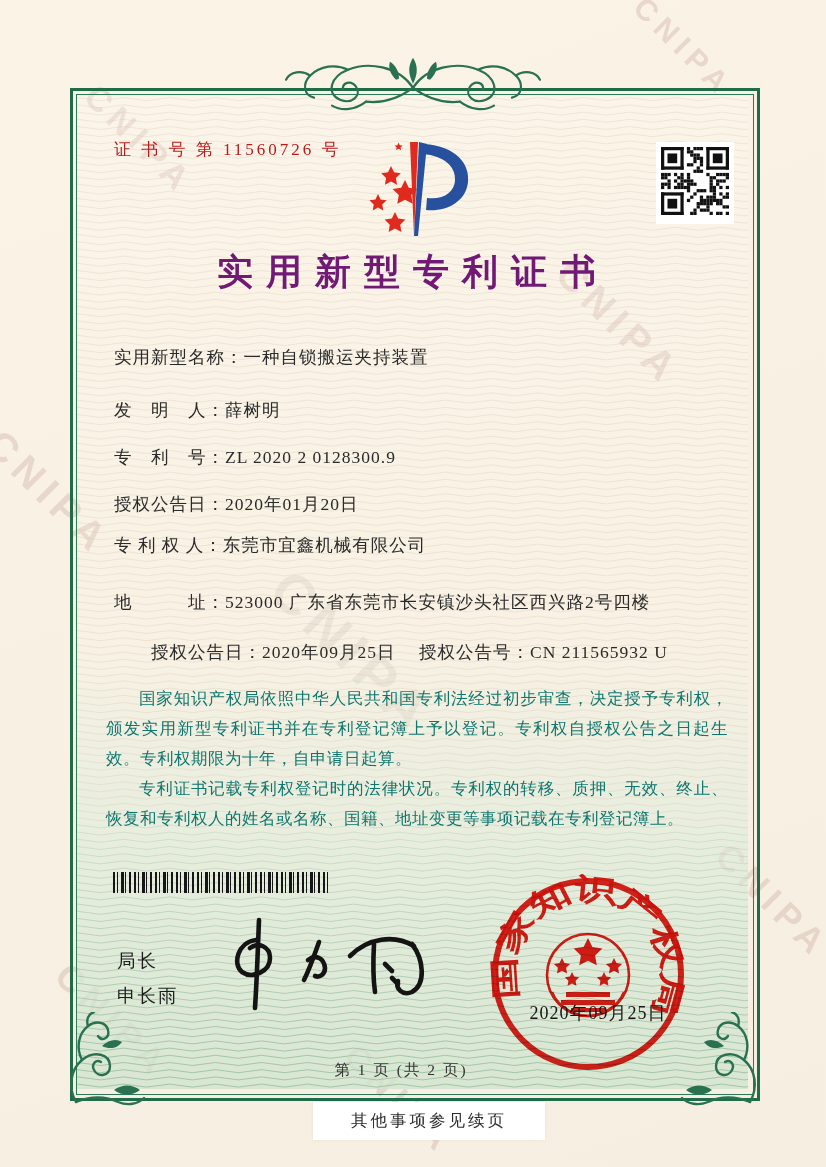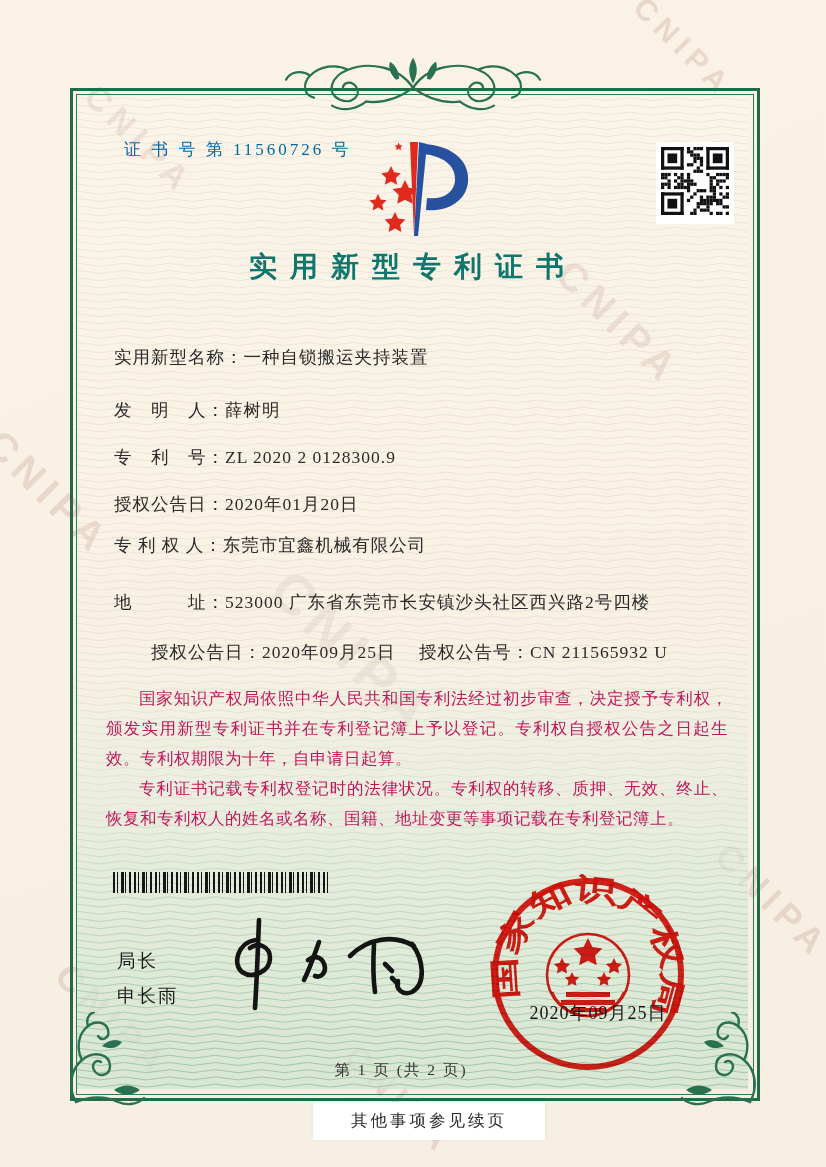--- a/index.html
+++ b/index.html
@@ -15,33 +15,33 @@
   
   .frame{position:absolute;left:70px;top:88px;width:684px;height:1007px;
          border:3px solid #1f6b4a;z-index:2;}
   .frame::after{content:"";position:absolute;inset:3px;border:1.5px solid #2a7a56;}
   .waves-clip{position:absolute;left:76px;top:94px;width:672px;height:995px;overflow:hidden;z-index:2;
       background:linear-gradient(180deg,rgba(255,252,244,0.25) 0%,rgba(250,246,234,0.1) 55%,rgba(222,236,220,0.55) 72%,rgba(208,228,206,0.8) 100%);}
   .ornament-top{position:absolute;left:413px;top:88px;transform:translate(-50%,-52%);z-index:4;}
   .corner{position:absolute;z-index:4;}
   .corner.bl{left:62px;top:1012px;}
   .corner.br{left:678px;top:1012px;transform:scaleX(-1);}
-  .cert-no{position:absolute;left:124px;top:138px;z-index:5;font-size:17px;letter-spacing:3px;color:#0369a1;}
+  .cert-no{position:absolute;left:114px;top:138px;z-index:5;font-size:17px;letter-spacing:3px;color:#b91c1c;}
   .logo{position:absolute;left:348px;top:136px;z-index:5;}
   .qr{position:absolute;left:656px;top:142px;z-index:5;background:#fff;padding:5px;}
   .title{position:absolute;left:0;top:248px;width:826px;text-align:center;z-index:5;
-         font-size:28px;font-weight:700;letter-spacing:13px;color:#0f766e;}
+         font-size:36px;font-weight:700;letter-spacing:13px;color:#701a75;}
   .fields{position:absolute;left:114px;top:340px;width:625px;z-index:5;font-size:17.5px;color:#2a2a2a;}
   .frow{position:absolute;left:0;white-space:nowrap;letter-spacing:1px;}
   .frow .lab{display:inline-block;}
   .r0{top:5px;} .r1{top:58px;} .r2{top:105px;} .r3{top:152px;} .r4{top:193px;} .r5{top:250px;} .r6{top:300px;margin-left:37px;}
   .pair2{position:absolute;left:268px;top:0;}
   .paras{position:absolute;left:106px;top:684px;width:622px;z-index:5;}
   .paras p{margin:0;font-size:16.5px;line-height:1.82;text-align:justify;text-indent:2em;
-           letter-spacing:0.5px;color:#be185d;}
+           letter-spacing:0.5px;color:#0f766e;}
   .barcode{position:absolute;left:113px;top:872px;width:218px;height:21px;z-index:5;
     background-image:repeating-linear-gradient(90deg,
       #161616 0 2px,transparent 2px 4px,#161616 4px 5px,transparent 5px 8px,
       #161616 8px 11px,transparent 11px 12px,#161616 12px 13px,transparent 13px 16px,
       #161616 16px 18px,transparent 18px 21px);}
   .bureau{position:absolute;left:117px;top:933px;z-index:5;font-size:18.5px;line-height:35px;
           letter-spacing:2px;color:#1d1d1d;margin-top:11px;}
   .signature{position:absolute;left:222px;top:916px;z-index:6;}
   .seal{position:absolute;left:488px;top:874px;z-index:5;mix-blend-mode:multiply;}
   .seal-date{position:absolute;left:498px;top:1001px;width:200px;text-align:center;z-index:7;

